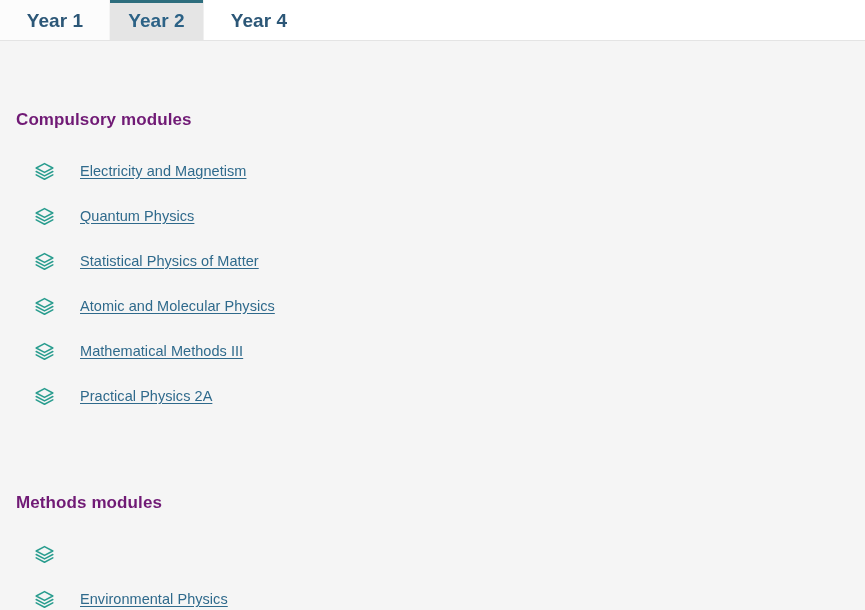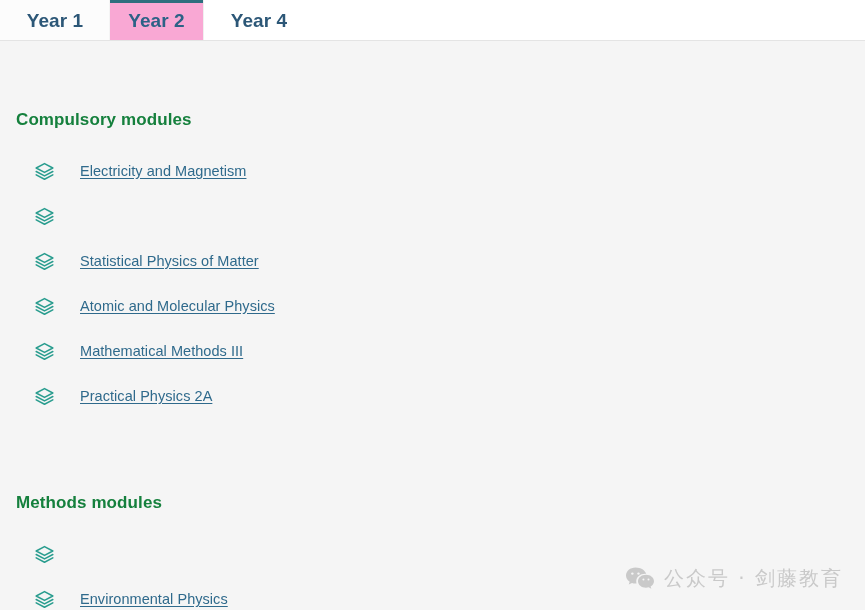--- a/index.html
+++ b/index.html
@@ -41,21 +41,21 @@
     border-top: 3px solid transparent;
     padding: 0 0 2px 0;
     font-family: "Liberation Sans", sans-serif;
   }
   .tab-0 { width: 110px; background: #fcfcfc; }
   .tab-1 { width: 93px; }
   .tab-2 { width: 108px; }
   .tab-3 { width: 112px; }
 
   .tab.active {
-    background: #f9a8d4;
+    background: #e5e5e5;
     border-top: 3px solid #2e6e7e;
     color: #2c6286;
     box-shadow: 1px 0 0 #f0f0f0, -1px 0 0 #f4f4f4;
   }
   .tabbar-filler {
     flex: 1 1 auto;
     background: #ffffff;
   }
 
   
@@ -67,21 +67,21 @@
     box-sizing: border-box;
   }
 
   .section-title {
     margin: 0;
     padding: 0;
     position: absolute;
     left: 16px;
     font-size: 17px;
     font-weight: bold;
-    color: #15803d;
+    color: #701a75;
     letter-spacing: 0.1px;
   }
   .title-compulsory { top: 69px; }
   .title-optional   { top: 452px; }
 
   .module-list {
     list-style: none;
     margin: 8px;
     padding: 0;
     position: absolute;
@@ -172,20 +172,21 @@
         <polyline points="2.5 15.8 12 20.8 21.5 15.8"></polyline>
       </svg>
       <a class="module-link">Electricity and Magnetism</a>
     </li>
     <li class="module-item">
       <svg class="layers-icon" viewBox="0 0 24 24" fill="none" stroke="#2a9d8f" stroke-width="1.8" stroke-linecap="round" stroke-linejoin="round">
         <polygon points="12 3 21.5 8 12 13 2.5 8 12 3"></polygon>
         <polyline points="2.5 12 12 17 21.5 12"></polyline>
         <polyline points="2.5 15.8 12 20.8 21.5 15.8"></polyline>
       </svg>
+      <a class="module-link">Quantum Physics</a>
     </li>
     <li class="module-item">
       <svg class="layers-icon" viewBox="0 0 24 24" fill="none" stroke="#2a9d8f" stroke-width="1.8" stroke-linecap="round" stroke-linejoin="round">
         <polygon points="12 3 21.5 8 12 13 2.5 8 12 3"></polygon>
         <polyline points="2.5 12 12 17 21.5 12"></polyline>
         <polyline points="2.5 15.8 12 20.8 21.5 15.8"></polyline>
       </svg>
       <a class="module-link">Statistical Physics of Matter</a>
     </li>
     <li class="module-item">
@@ -227,25 +228,14 @@
     <li class="module-item">
       <svg class="layers-icon" viewBox="0 0 24 24" fill="none" stroke="#2a9d8f" stroke-width="1.8" stroke-linecap="round" stroke-linejoin="round">
         <polygon points="12 3 21.5 8 12 13 2.5 8 12 3"></polygon>
         <polyline points="2.5 12 12 17 21.5 12"></polyline>
         <polyline points="2.5 15.8 12 20.8 21.5 15.8"></polyline>
       </svg>
       <a class="module-link">Environmental Physics</a>
     </li>
   </ul>
 
-  <div class="watermark">
-    <svg class="wechat-icon" viewBox="0 0 36 30" fill="#c9c9c9">
-      <path d="M12.6 1.2C6.3 1.2 1.2 5.5 1.2 10.8c0 3.1 1.7 5.8 4.4 7.5l-1.1 3.4 3.9-2a14.6 14.6 0 0 0 4.2.6c.4 0 .8 0 1.2-.05a8.9 8.9 0 0 1-.35-2.45c0-5 4.8-9 10.7-9 .4 0 .8.02 1.2.06C24.3 4.6 19 1.2 12.6 1.2z"></path>
-      <circle cx="8.8" cy="8.5" r="1.45" fill="#f5f5f5"></circle>
-      <circle cx="16.2" cy="8.5" r="1.45" fill="#f5f5f5"></circle>
-      <path d="M34.8 17.6c0-4.3-4.3-7.8-9.6-7.8s-9.6 3.5-9.6 7.8c0 4.3 4.3 7.8 9.6 7.8 1.1 0 2.2-.15 3.2-.45l3.2 1.7-.9-2.8c2.5-1.4 4.1-3.7 4.1-6.25z"></path>
-      <circle cx="22.1" cy="15.6" r="1.2" fill="#f5f5f5"></circle>
-      <circle cx="28.2" cy="15.6" r="1.2" fill="#f5f5f5"></circle>
-    </svg>
-    <span class="watermark-text">公众号 · 剑藤教育</span>
-  </div>
 
 </div>
 
 </body></html>

